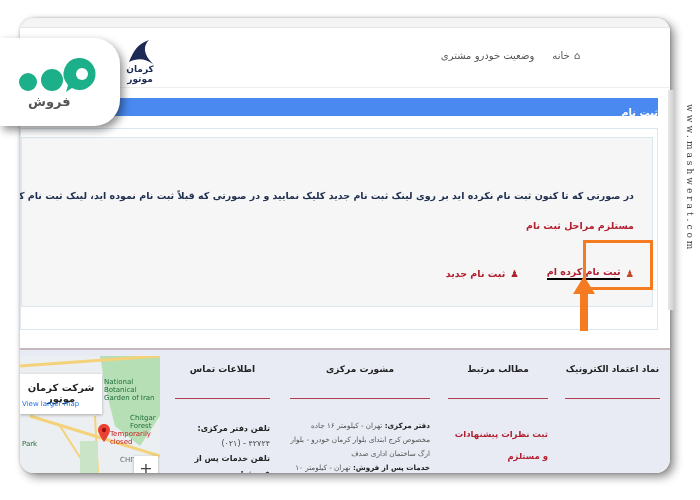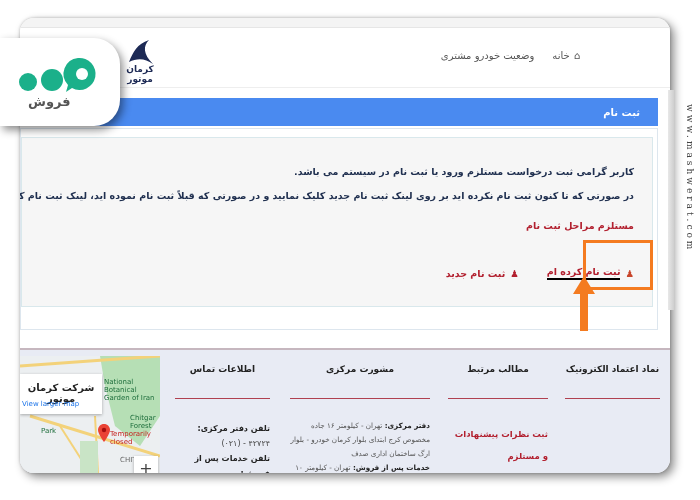--- a/index.html
+++ b/index.html
@@ -14,23 +14,23 @@
   }
   .topstrip { position: absolute; left: 0; top: 0; width: 100%; height: 10px; background: #f4f4f4; border-bottom: 1px solid #e6e6e6; }
 
   .header { position: absolute; left: 0; top: 10px; width: 100%; height: 60px; background: #fff; border-bottom: 1px solid #eeeeee; }
   .brand { position: absolute; left: 95px; top: 10px; width: 50px; height: 42px; }
   .brand-word { position: absolute; left: 0; top: 26px; width: 50px; text-align: center; font-size: 9px; font-weight: bold; color: #1d2a55; direction: rtl; }
   .nav { position: absolute; right: 90px; top: 22px; direction: rtl; display: flex; gap: 18px; font-size: 10px; color: #555; }
   .nav-item { display: flex; align-items: center; gap: 4px; cursor: pointer; }
 
   .panel-head {
-    position: absolute; left: 0; top: 80px; width: 638px; height: 28px;
+    position: absolute; left: 0; top: 80px; width: 638px; height: 18px;
     background: #4a8af0; color: #fff; direction: rtl; font-size: 10px; font-weight: bold;
-    padding: 9px 18px 0 0;
+    padding: 9px 0 0 0;
   }
   .panel-body {
     position: absolute; left: 0; top: 110px; width: 638px; height: 202px;
     background: #fff; border: 1px solid #dde6ee;
   }
   .inner {
     position: absolute; left: 0; top: 8px; width: 632px; height: 170px;
     background: #f6f6f6; border: 1px solid #d9e8ec;
   }
   .txt { position: absolute; right: 18px; direction: rtl; font-size: 9.5px; color: #1f2f4f; font-weight: bold; white-space: nowrap; }
@@ -103,21 +103,20 @@
         </div>
         <div class="nav-item">
           <span>وضعیت خودرو مشتری</span>
         </div>
       </div>
     </div>
 
     <div class="panel-head">ثبت نام</div>
     <div class="panel-body">
       <div class="inner">
-        <div class="txt t1">کاربر گرامی ثبت درخواست مستلزم ورود یا ثبت نام در سیستم می باشد.</div>
         <div class="txt t2">در صورتی که تا کنون ثبت نام نکرده اید بر روی لینک ثبت نام جدید کلیک نمایید و در صورتی که قبلاً ثبت نام نموده اید، لینک ثبت نام کرده ام را انتخاب نمایید.</div>
         <div class="guide">مستلزم مراحل ثبت نام</div>
         <div class="reg-row">
           <div class="reg-link existing">
             <span style="color:#c8452a;">♟</span>
             <span class="label">ثبت نام کرده ام</span>
           </div>
           <div class="reg-link">
             <span style="color:#b2202f;">♟</span>
             <span>ثبت نام جدید</span>
@@ -174,21 +173,21 @@
         <rect x="150" y="0" width="20" height="40" fill="#9cc3ec"></rect>
         <path d="M0 10 L140 0" stroke="#f3d27a" stroke-width="3" fill="none"></path>
         <path d="M10 60 L140 100" stroke="#f3d27a" stroke-width="3" fill="none"></path>
         <path d="M40 70 L70 117" stroke="#f3d27a" stroke-width="2" fill="none"></path>
         <path d="M75 60 L78 117" stroke="#f3d27a" stroke-width="2" fill="none"></path>
         <rect x="60" y="85" width="18" height="32" fill="#c9e4c6"></rect>
       </svg>
       <div class="map-label" style="left:84px;top:22px;">National Botanical Garden of Iran</div>
       <div class="map-label" style="left:110px;top:58px;">Chitgar Forest</div>
       <div class="map-label" style="left:100px;top:100px;color:#666;">CHITGAR</div>
-      <div class="map-label" style="left:2px;top:71px;margin-left:19px;">Park</div>
+      <div class="map-label" style="left:2px;top:84px;">Park</div>
       <div class="map-card">
         <div class="co">شرکت کرمان موتور</div>
         <div class="vl">View larger map</div>
       </div>
       <svg style="position:absolute;left:78px;top:68px;" width="12" height="18" viewBox="0 0 12 18">
         <path d="M6 0 C2.5 0 0 2.7 0 6 C0 10 6 18 6 18 C6 18 12 10 12 6 C12 2.7 9.5 0 6 0 Z" fill="#ea4335"></path>
         <circle cx="6" cy="6" r="2.2" fill="#a50e0e"></circle>
       </svg>
       <div class="map-closed">Temporarily closed</div>
       <div class="zoom-btn">+</div>

